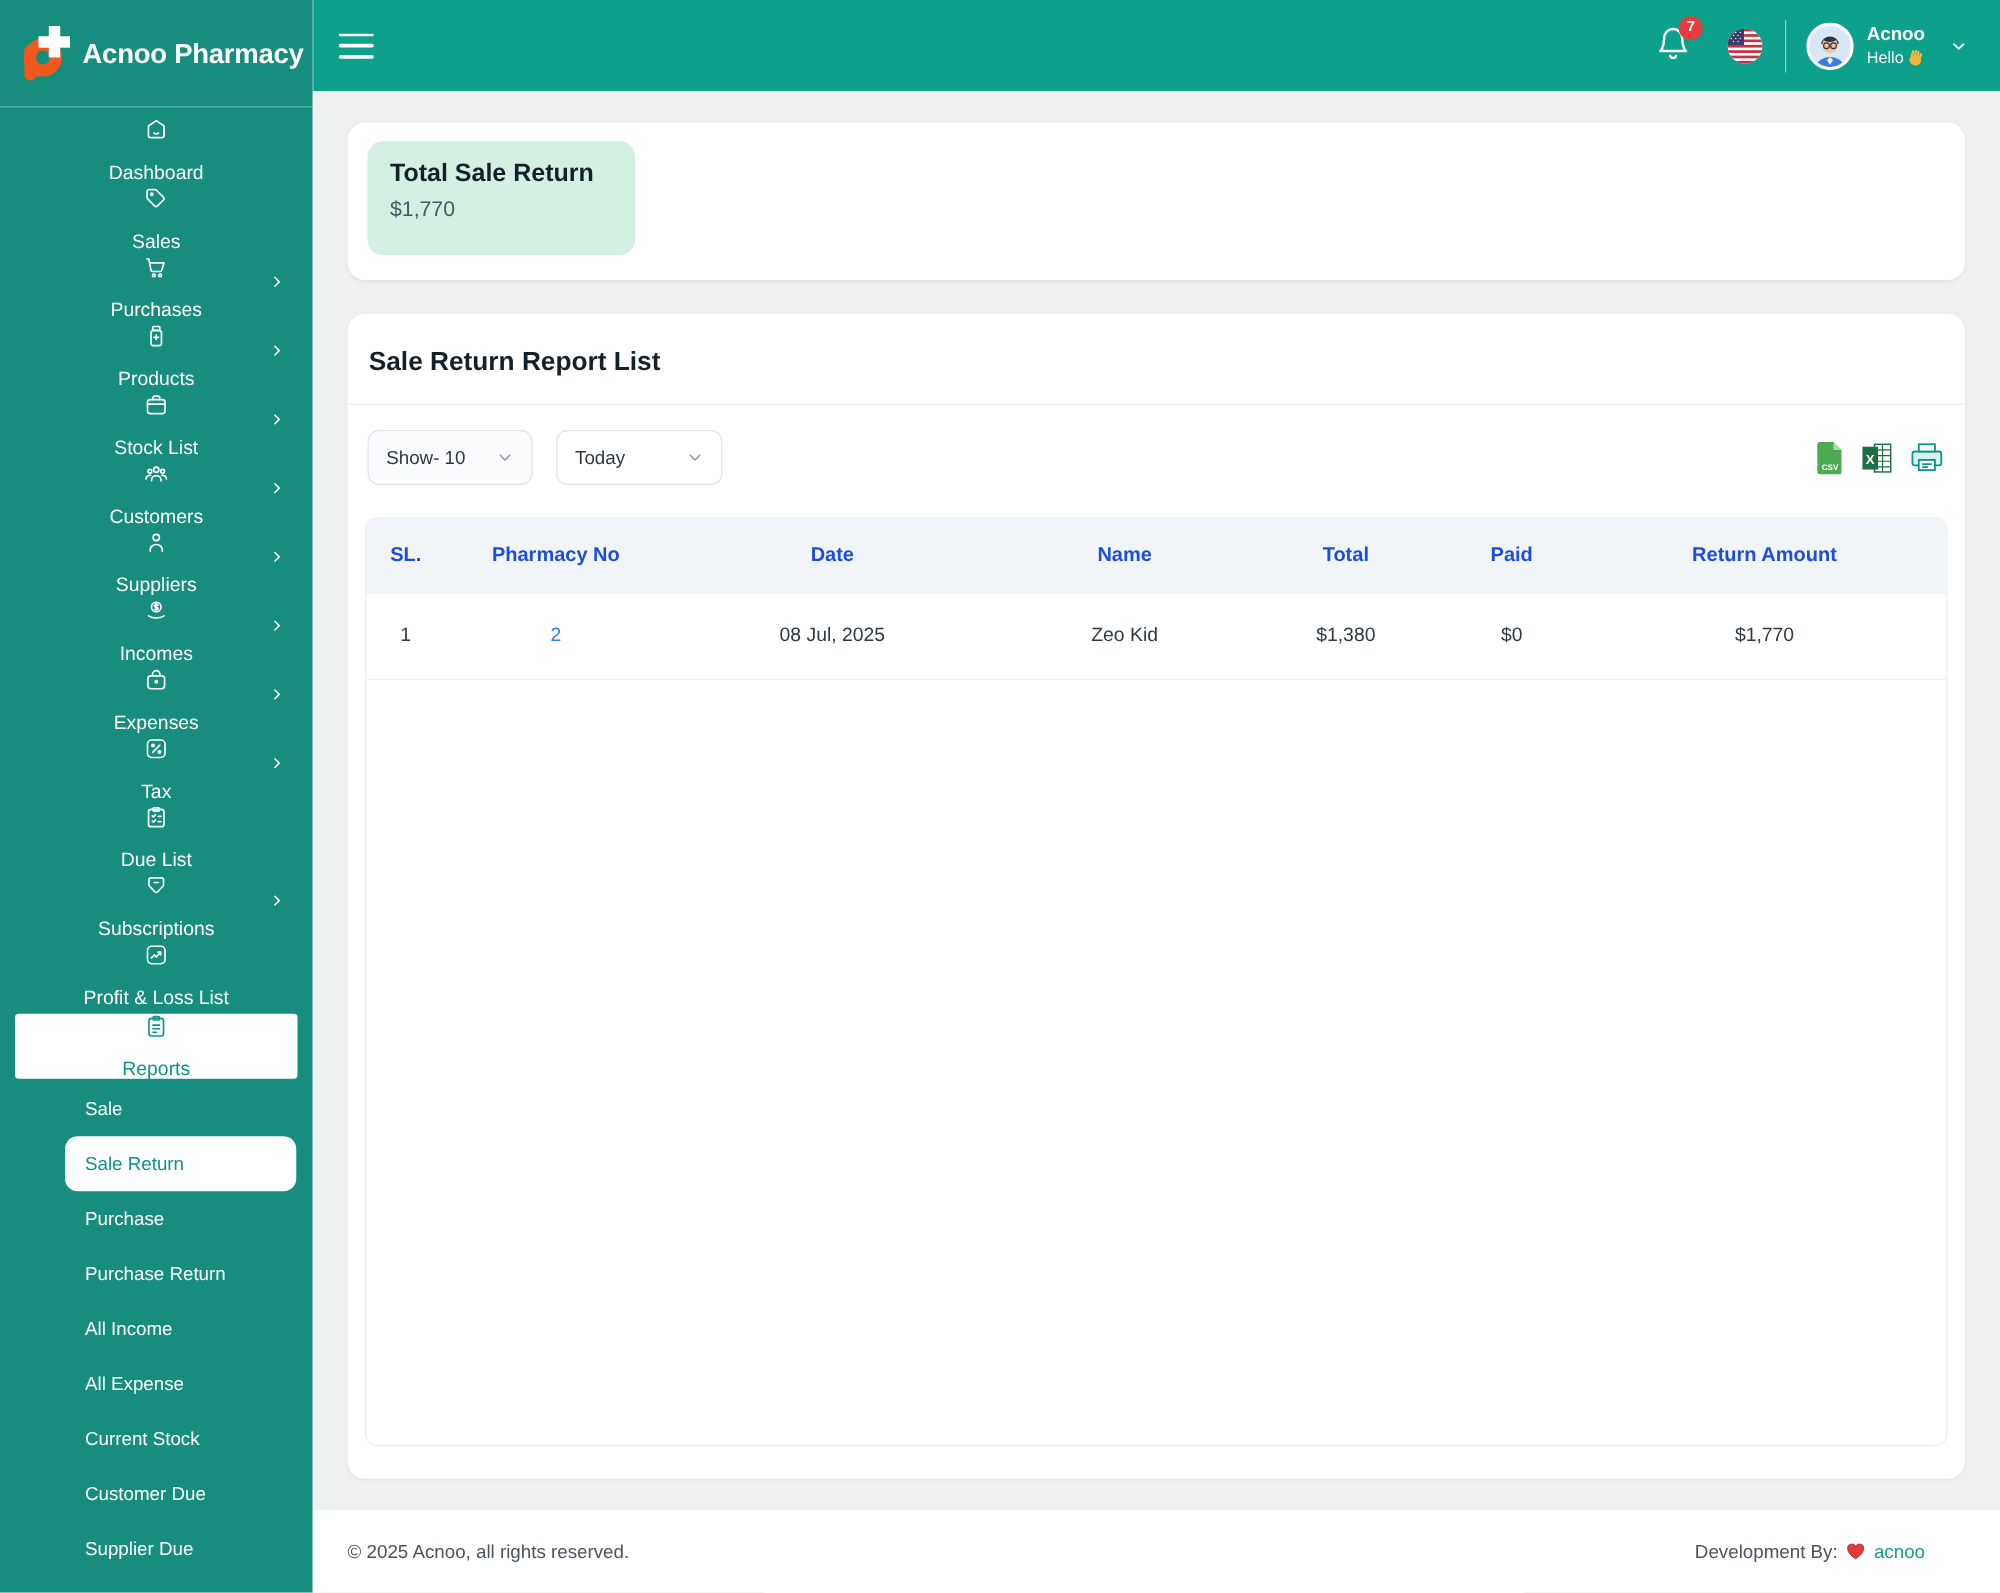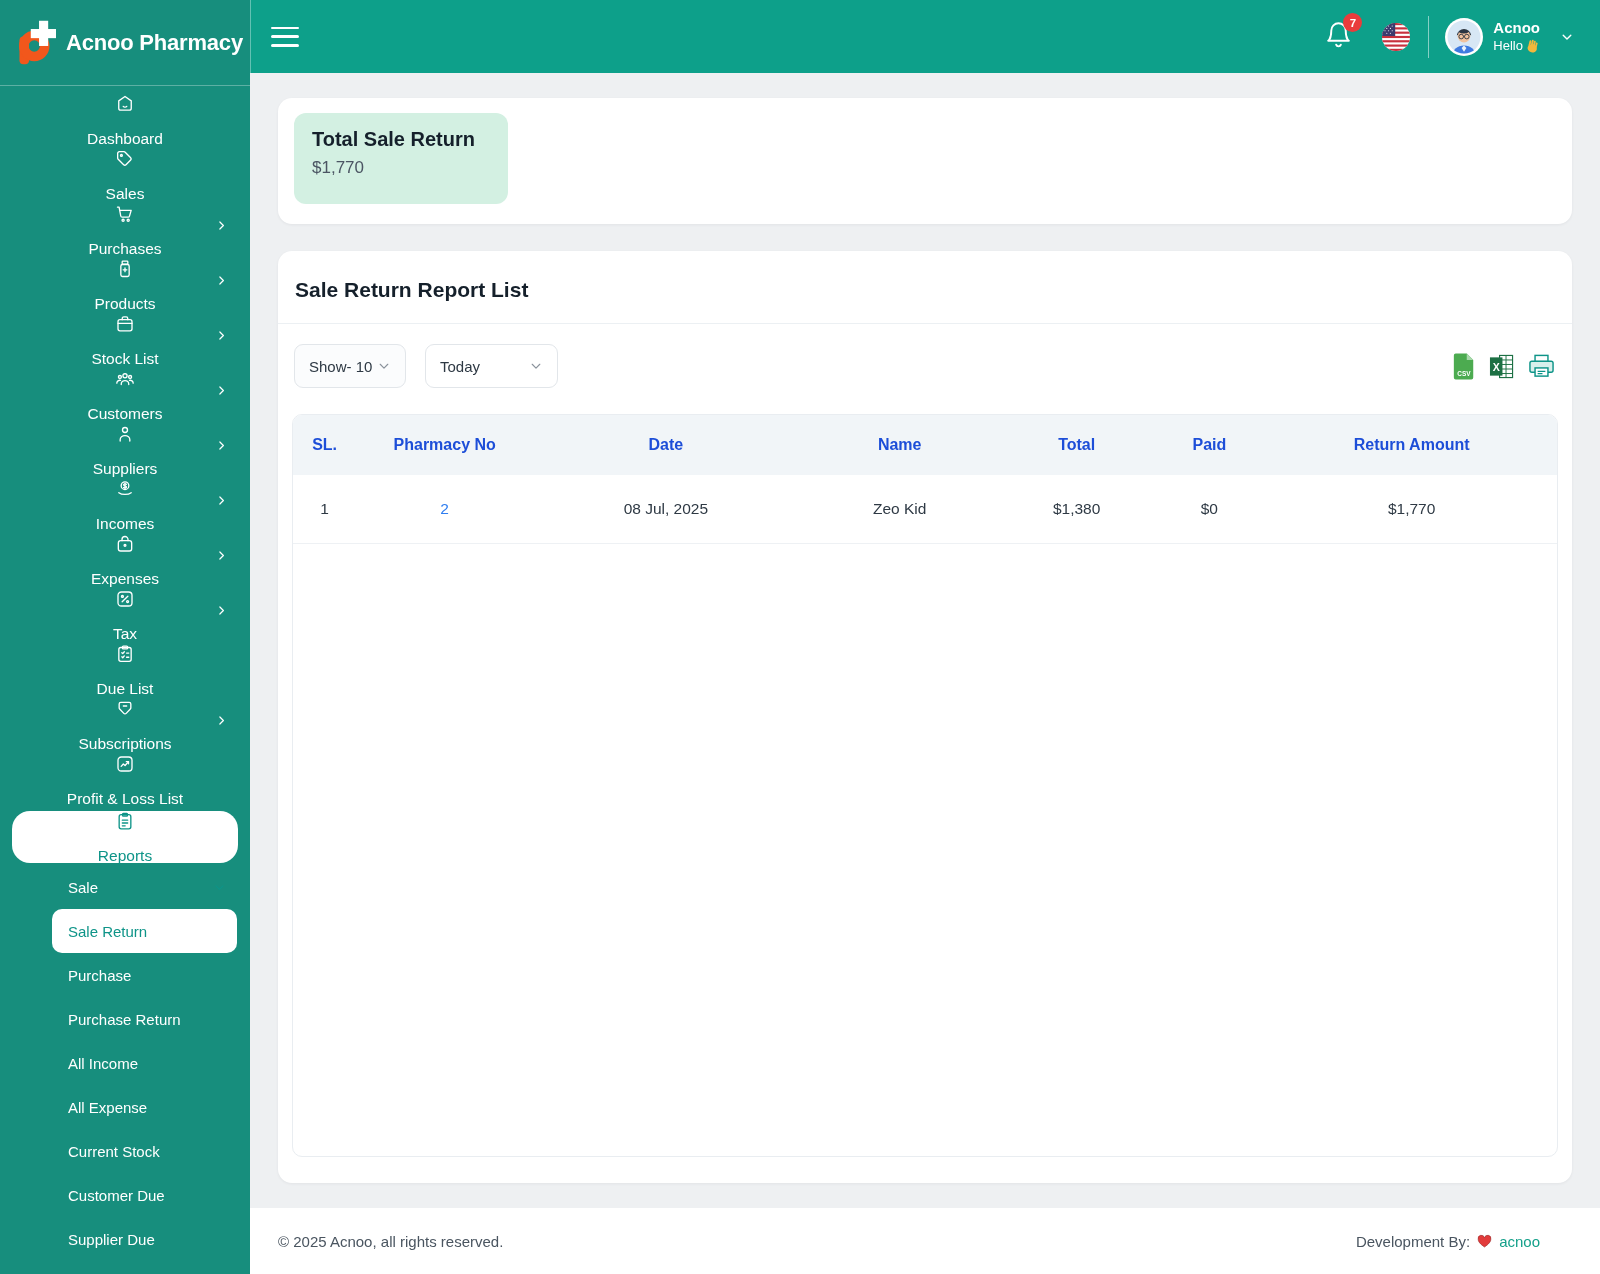--- a/index.html
+++ b/index.html
@@ -7,21 +7,21 @@
   body { font-family:"Liberation Sans", sans-serif; background:#eef0f2; color:#2e3944; }
 
   
   .sidebar { position:absolute; left:0; top:0; width:250px; height:1274px; background:#178e7d; color:#fff; z-index:5; }
   .logo-row { height:86px; display:flex; align-items:center; gap:10px; padding:0 16px; border-bottom:1px solid rgba(255,255,255,.3); }
   .brand-name { font-size:22px; font-weight:bold; letter-spacing:-.2px; white-space:nowrap; }
   .nav { padding-top:8px; }
   .nav-item { height:55px; display:flex; align-items:center; gap:16px; padding:0 22px; font-size:15.5px; cursor:pointer;flex-direction:column; }
   .nav-item .i { flex:0 0 auto; }
   .nav-item .chev { margin-left:auto; width:13px; height:13px; stroke-width:2.2; }
-  .nav-item.active { background:#fff; color:#0e9488; border-radius:18px; margin:2px 12px; height:52px; padding:0 12px 0 12px; }
+  .nav-item.active { background:#fff; color:#0e9488; border-radius:3px; margin:2px 12px; height:52px; padding:0 12px 0 12px; }
   .sub-item { height:44px; display:flex; align-items:center; padding-left:68px; font-size:15px; cursor:pointer; }
   .sub-item.active { background:#fff; color:#0e9488; border-radius:10px; margin-left:52px; margin-right:13px; padding-left:16px; }
   .i { width:20px; height:20px; fill:none; stroke:currentColor; stroke-width:1.6; stroke-linecap:round; stroke-linejoin:round; }
 
   
   .main { margin-left:250px; }
   .topbar { height:73px; background:#0da08a; display:flex; align-items:center; padding:0 26px 0 20px; border-left:1px solid rgba(255,255,255,.35); }
   .hamburger { width:28px; height:20px; display:flex; flex-direction:column; justify-content:space-between; cursor:pointer; }
   .hamburger span { display:block; height:2.6px; background:#fff; border-radius:2px; }
   .top-right { margin-left:auto; display:flex; align-items:center; }
@@ -41,21 +41,21 @@
   .card { background:#fff; border-radius:14px; box-shadow:0 1px 3px rgba(30,41,59,.06); }
   .card-summary { height:126px; padding:15px 16px; margin-bottom:27px; }
   .mint-card { width:214px; height:91px; background:#d3f0e2; border-radius:12px; padding:15px 18px; }
   .mint-title { font-size:20px; font-weight:bold; color:#15202b; margin-bottom:7px; }
   .mint-value { font-size:17px; color:#4b5563; }
   .card-report { height:932px; }
   .report-title { font-size:21px; font-weight:bold; color:#15202b; padding:27px 17px 21px; }
   .hr { height:1px; background:#ecf0f3; }
   .controls { display:flex; align-items:center; margin:20px 16px 0; height:44px; }
   .select-box { height:44px; border:1px solid #e2e6ea; border-radius:9px; display:flex; align-items:center; justify-content:space-between; padding:0 14px; font-size:15px; color:#2e3944; cursor:pointer; background:#fbfcfd; }
-  .show-select { width:112px; }
+  .show-select { width:132px; }
   .today-select { width:133px; background:#fff; margin-left:19px; }
   .sel-chev { width:14px; height:14px; stroke:#8b939c; stroke-width:2; fill:none; stroke-linecap:round; stroke-linejoin:round; }
   .search-wrap { width:395px; height:44px; margin-left:18px; border:1px solid #e2e6ea; border-radius:9px; background:#fff; display:flex; align-items:center; position:relative; padding:0 52px 0 14px; }
   .search-wrap input { border:none; outline:none; width:100%; font-size:15px; color:#2e3944; font-family:"Liberation Sans", sans-serif; }
   .search-wrap input::placeholder { color:#9aa3ad; }
   .search-btn { position:absolute; right:4px; top:3.5px; width:42px; height:36px; background:#0e9c88; border:none; border-radius:9px; display:flex; align-items:center; justify-content:center; cursor:pointer; }
   .exports { margin-left:auto; display:flex; align-items:center; gap:13px; }
   .exports > * { cursor:pointer; }
 
   .table-wrap { margin:26px 14px 0; height:743px; border:1px solid #e9edf1; border-radius:10px; overflow:hidden; background:#fff; }

